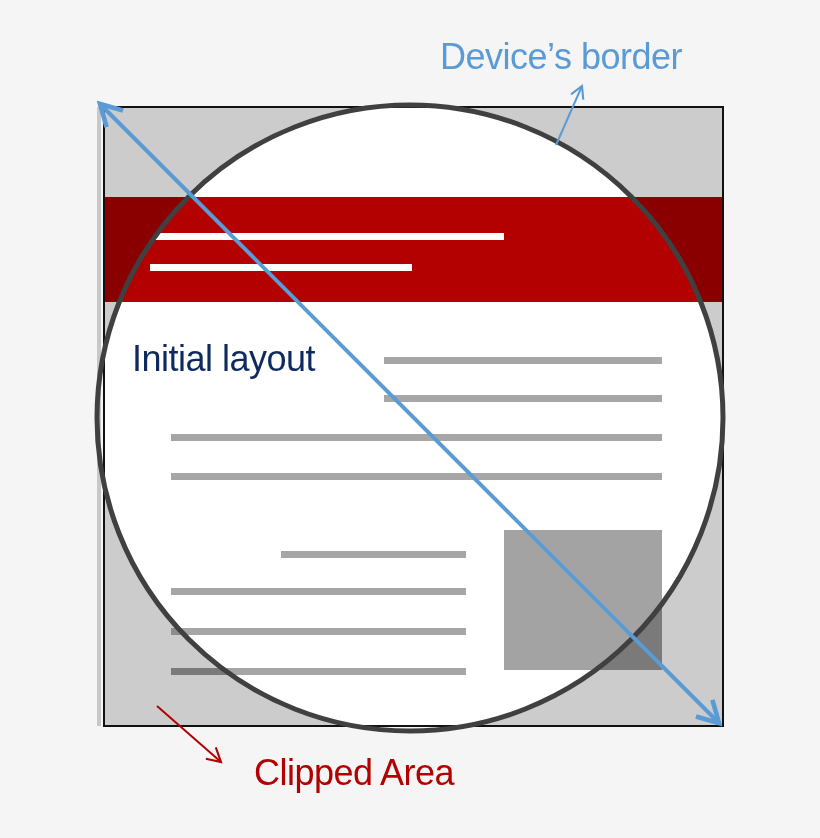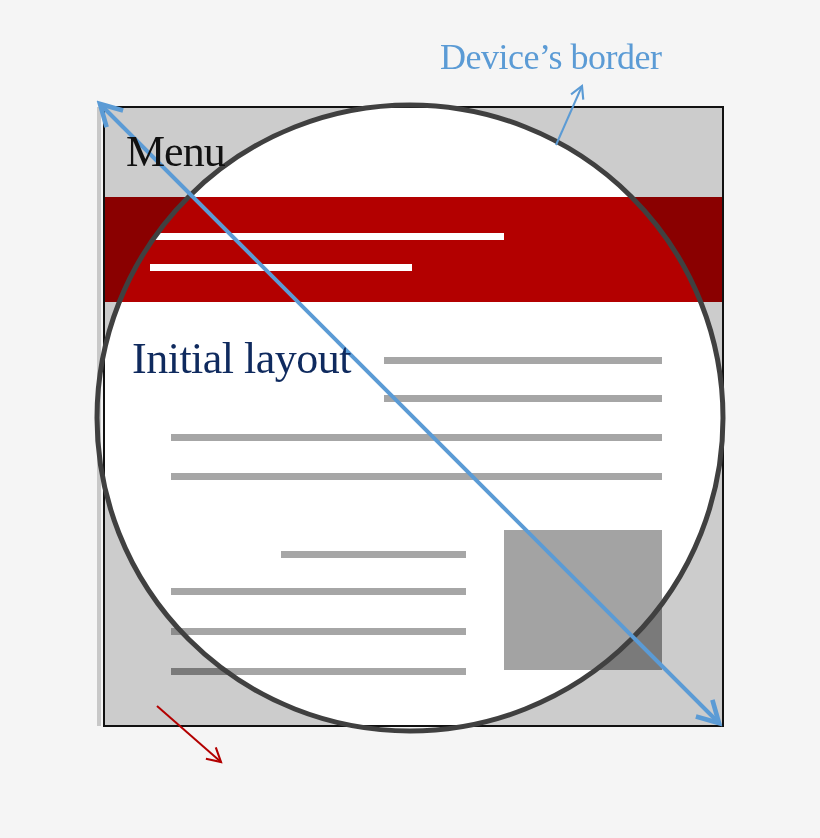--- a/index.html
+++ b/index.html
@@ -1,20 +1,20 @@
 <!DOCTYPE html>
 <html><head>
 <meta charset="utf-8">
 <style>
   html, body { margin: 0; padding: 0; }
   body { width: 820px; height: 838px; background: #f5f5f5; position: relative; overflow: hidden; }
   .stage { position: absolute; left: 0; top: 0; width: 820px; height: 838px; }
-  .lbl { position: absolute; font-family: Liberation Serif, serif; white-space: nowrap; }
+  .lbl { position: absolute; font-family: Liberation Sans, sans-serif; white-space: nowrap; }
   .device-label { left: 440px; top: 36px; font-size: 36px; color: #5b9bd5; letter-spacing: -0.5px; }
-  .viewport-label { left: 132px; top: 336px; font-size: 44px; line-height: 46px; color: #0f2a5e; letter-spacing: -0.5px; }
+  .viewport-label { left: 132px; top: 336px; font-size: 36px; line-height: 46px; color: #0f2a5e; letter-spacing: -0.5px; }
   .clipped-label { left: 254px; top: 752px; font-size: 36px; color: #b30000; letter-spacing: -0.5px; }
   .menu-label { left: 126px; top: 126px; font-size: 44px; color: #111; letter-spacing: -1px; }
 </style>
 </head>
 <body>
 
 <div class="stage">
   <svg width="820" height="838" viewBox="0 0 820 838" xmlns="http://www.w3.org/2000/svg">
     <defs>
       <clipPath id="deviceClip">
@@ -70,18 +70,18 @@
 
     <circle cx="410" cy="418" r="313" fill="none" stroke="#404040" stroke-width="5"></circle>
 
     <line x1="100" y1="104" x2="719" y2="723" stroke="#5b9bd5" stroke-width="4" marker-start="url(#blueHead)" marker-end="url(#blueHead)"></line>
 
     <line x1="556" y1="145" x2="582" y2="86" stroke="#5b9bd5" stroke-width="2" marker-end="url(#blueSmallHead)"></line>
 
     <line x1="157" y1="706" x2="221" y2="762" stroke="#b30000" stroke-width="2" marker-end="url(#redHead)"></line>
   </svg>
 
-  <div class="lbl menu-label">Menu</div>
   <div class="lbl device-label">Device’s border</div>
   <div class="lbl viewport-label">
     <div>Initial layout</div>
   </div>
+  <div class="lbl clipped-label">Clipped Area</div>
 </div>
 
 </body></html>

